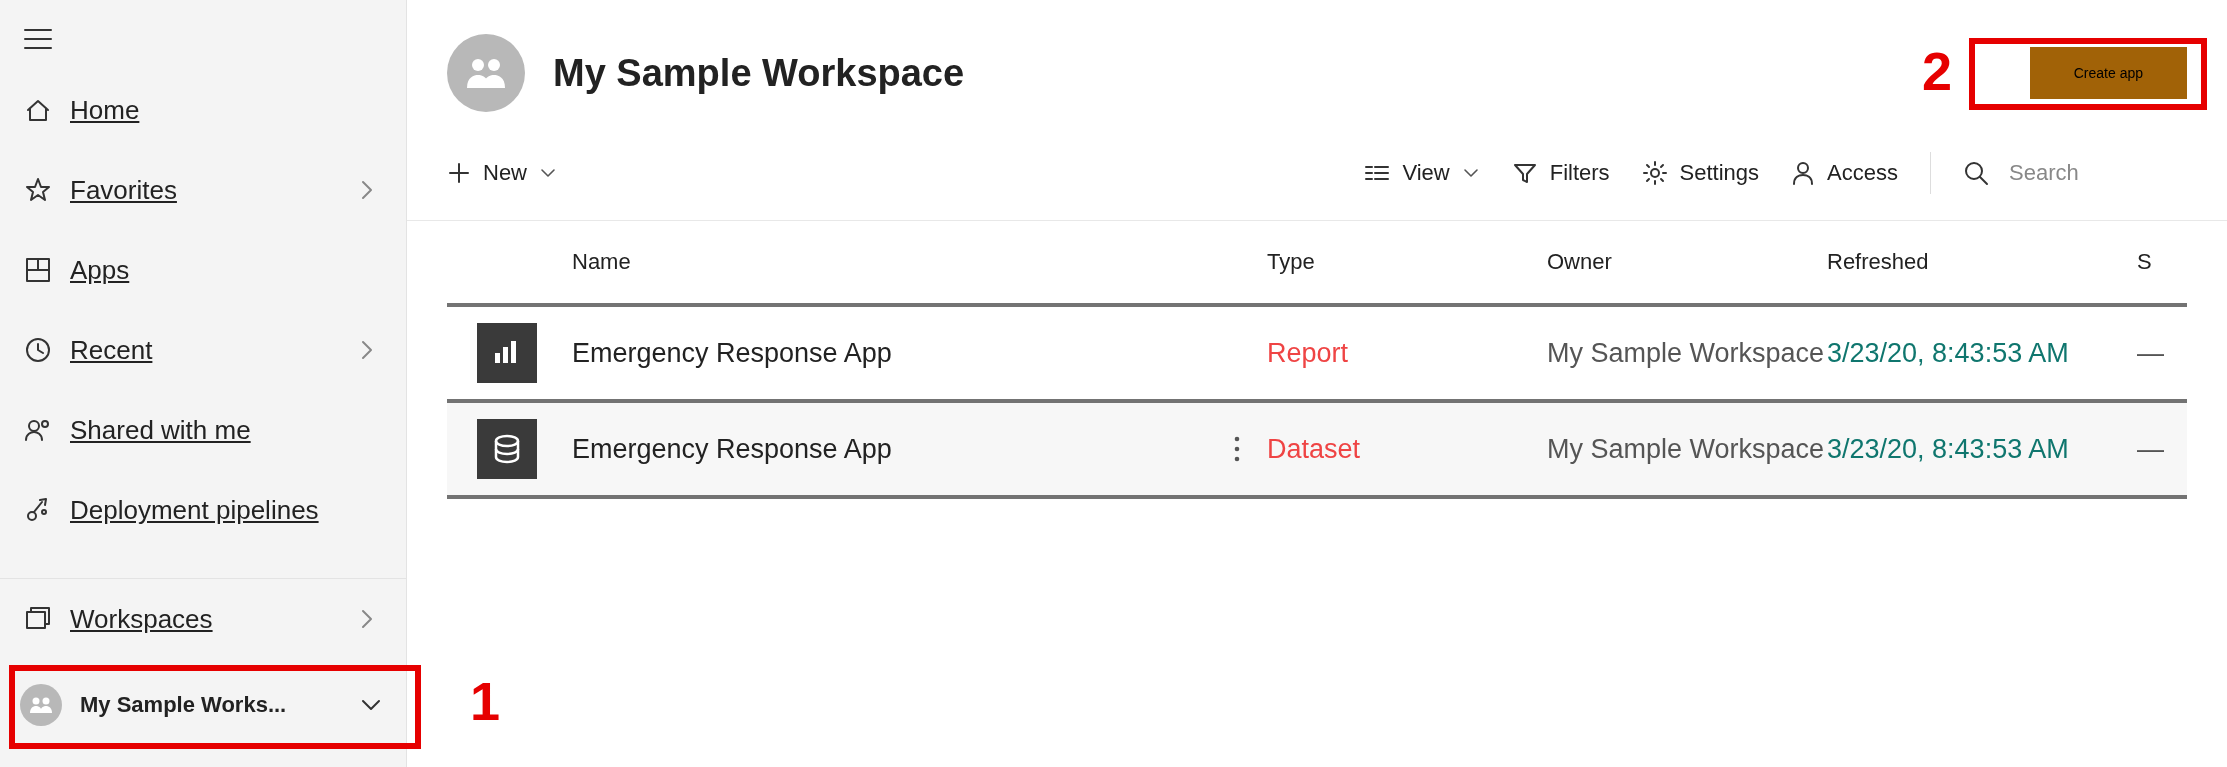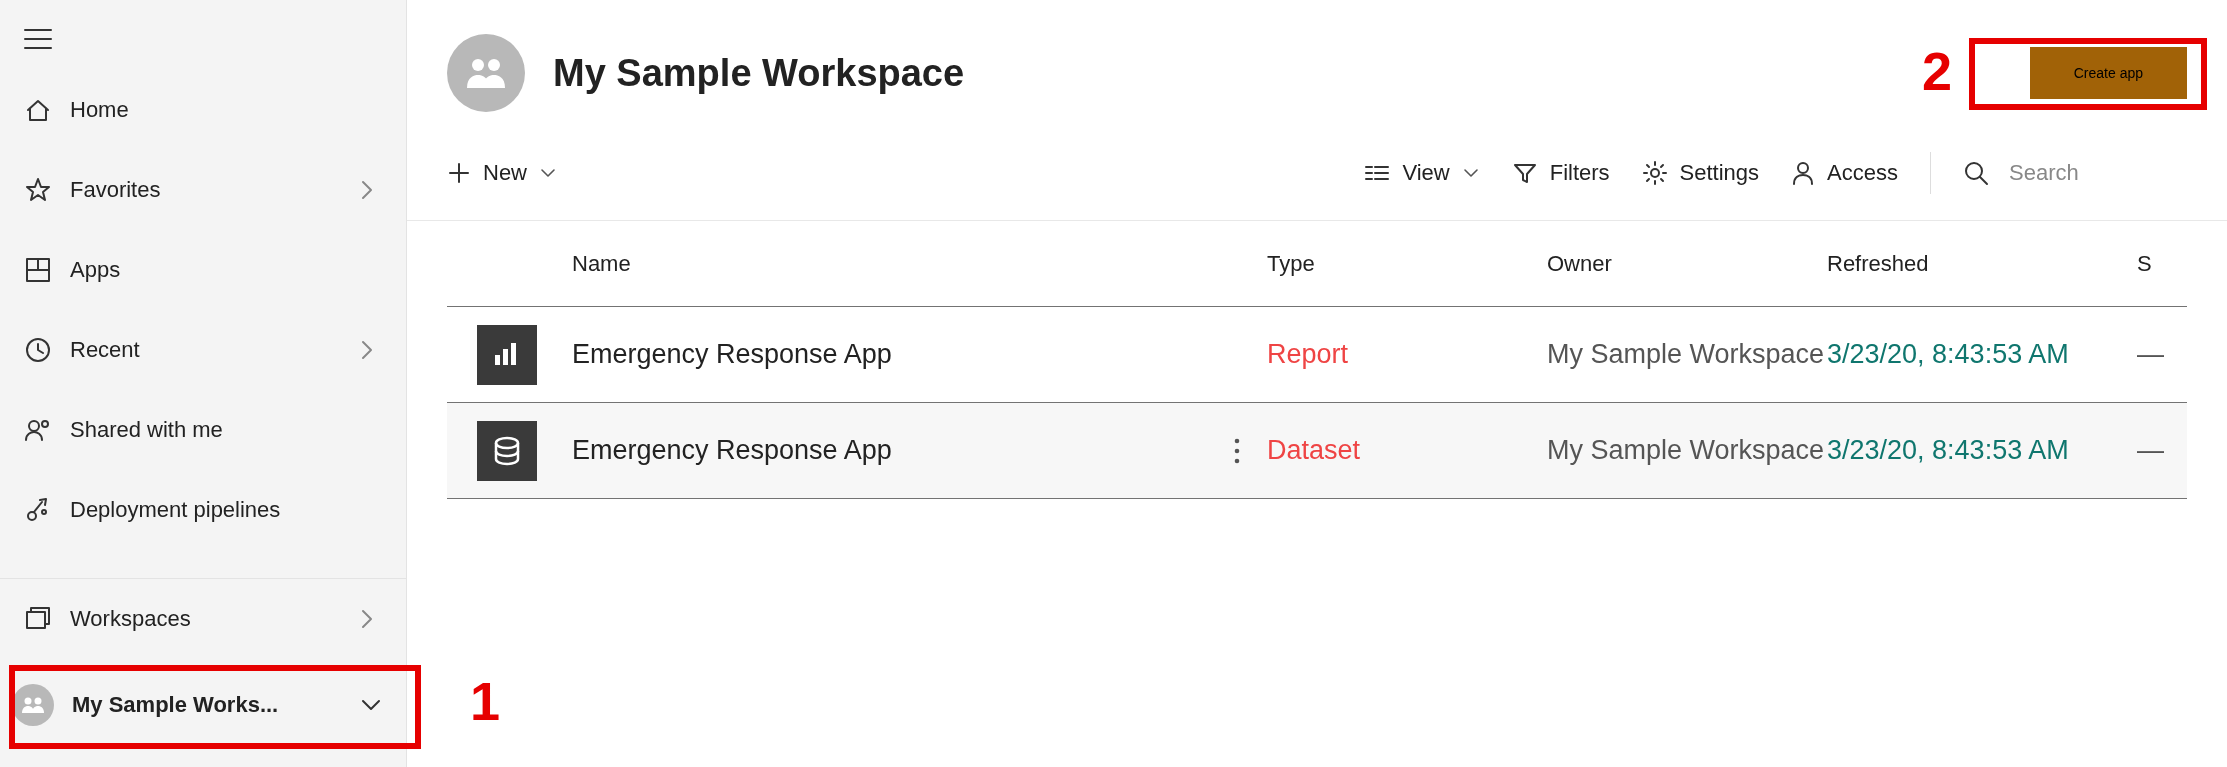--- a/index.html
+++ b/index.html
@@ -43,34 +43,35 @@
     color: #222;
   }
   .nav-item .ico {
     width: 46px;
     display: flex;
     justify-content: flex-start;
     align-items: center;
   }
   .nav-item .lbl {
     flex: 1;
-    font-size: 22px;
+    font-size: 26px;
+    text-decoration: underline;
   }
   .nav-item .chev {
     width: 30px;
     display:flex; justify-content:center;
   }
   .spacer { flex: 0 0 28px; }
   .nav-section-divider { height: 1px; background: #e3e3e3; margin: 0; }
   .workspace-pill {
     display:flex;
     align-items:center;
     height: 76px;
     padding: 0 20px 0 12px;
-    margin: 8px 0 0 0;
+    margin: 8px 0 0 8px;
     cursor: pointer;
   }
   .workspace-pill .ws-avatar {
     width:42px; height:42px; border-radius:50%;
     background:#b8b8b8;
     display:flex; align-items:center; justify-content:center;
     margin-right: 18px;
   }
   .workspace-pill .ws-name {
     flex:1;
@@ -179,21 +180,21 @@
   }
   .search-wrap input::placeholder { color:#888; }
 
   
   .table {
     padding: 0 40px;
   }
   .thead, .trow {
     display:flex;
     align-items:center;
-    border-bottom: 1px solid #737373;
+    border-bottom: 4px solid #737373;
   }
   .thead {
     height: 86px;
     font-size: 22px;
     color: #222;
   }
   .trow {
     height: 96px;
     font-size: 27px;
   }

